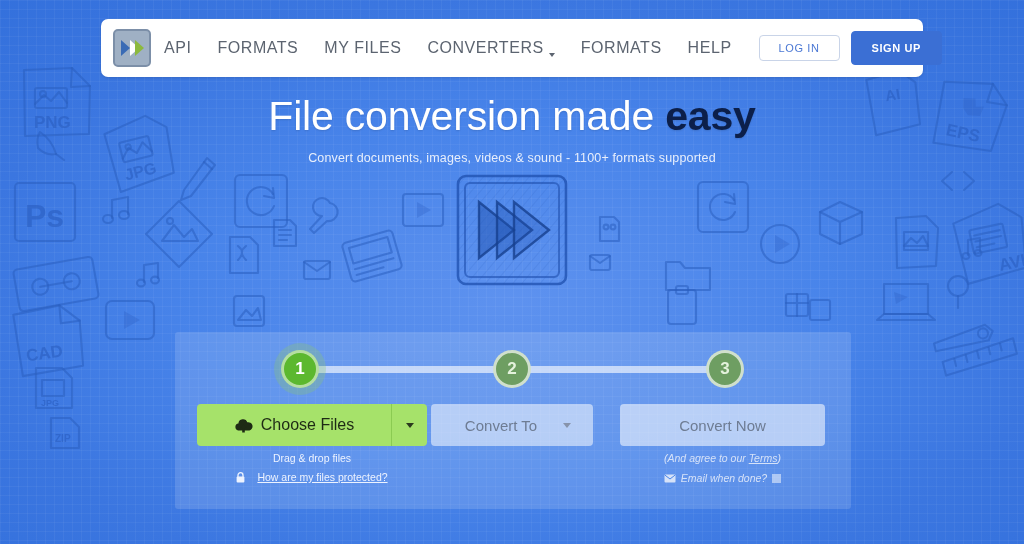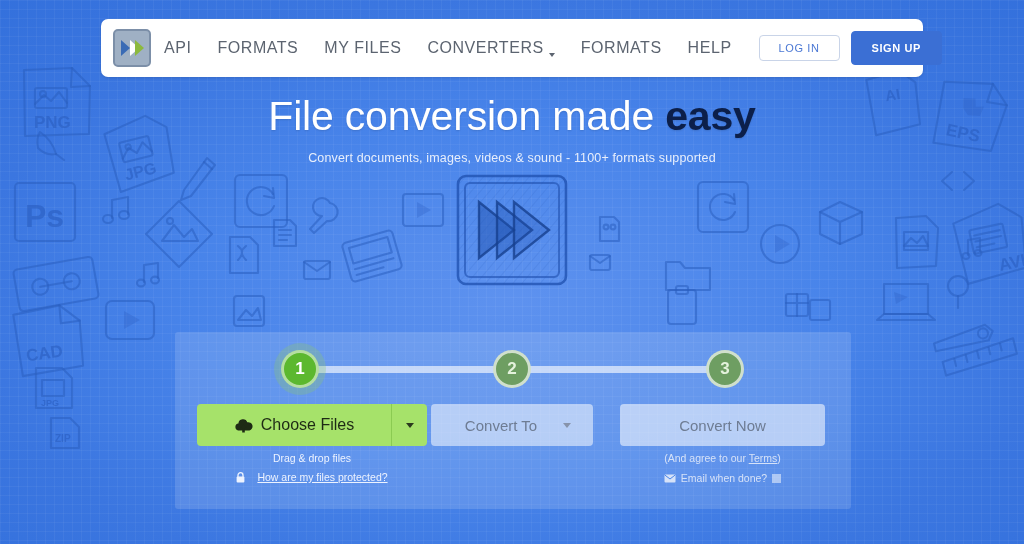--- a/index.html
+++ b/index.html
@@ -190,21 +190,21 @@
     cursor:pointer;
   }
 
   
   #notes-left {
     position:absolute; left:22px; top:118px; width:230px;
     text-align:center; color:#EDF3FF; font-size:10.5px; line-height:1.62;
   }
   #notes-right {
     position:absolute; left:445px; top:118px; width:205px;
-    text-align:center; color:#D6E2F8; font-size:10.5px; line-height:1.62;
+    text-align:center; color:#D6E2F8; font-size:10.5px; line-height:1.62;font-style:italic;
   }
   .lnk { color:#EDF3FF; text-decoration:underline; cursor:pointer; }
   .lnk-d { color:#D6E2F8; text-decoration:underline; cursor:pointer; }
   #protected-row {
     display:flex; align-items:center; justify-content:center; gap:12px; margin-top:2px;
   }
   #email-row {
     display:flex; align-items:center; justify-content:center; gap:5px; margin-top:3px;
   }
   #email-check {

